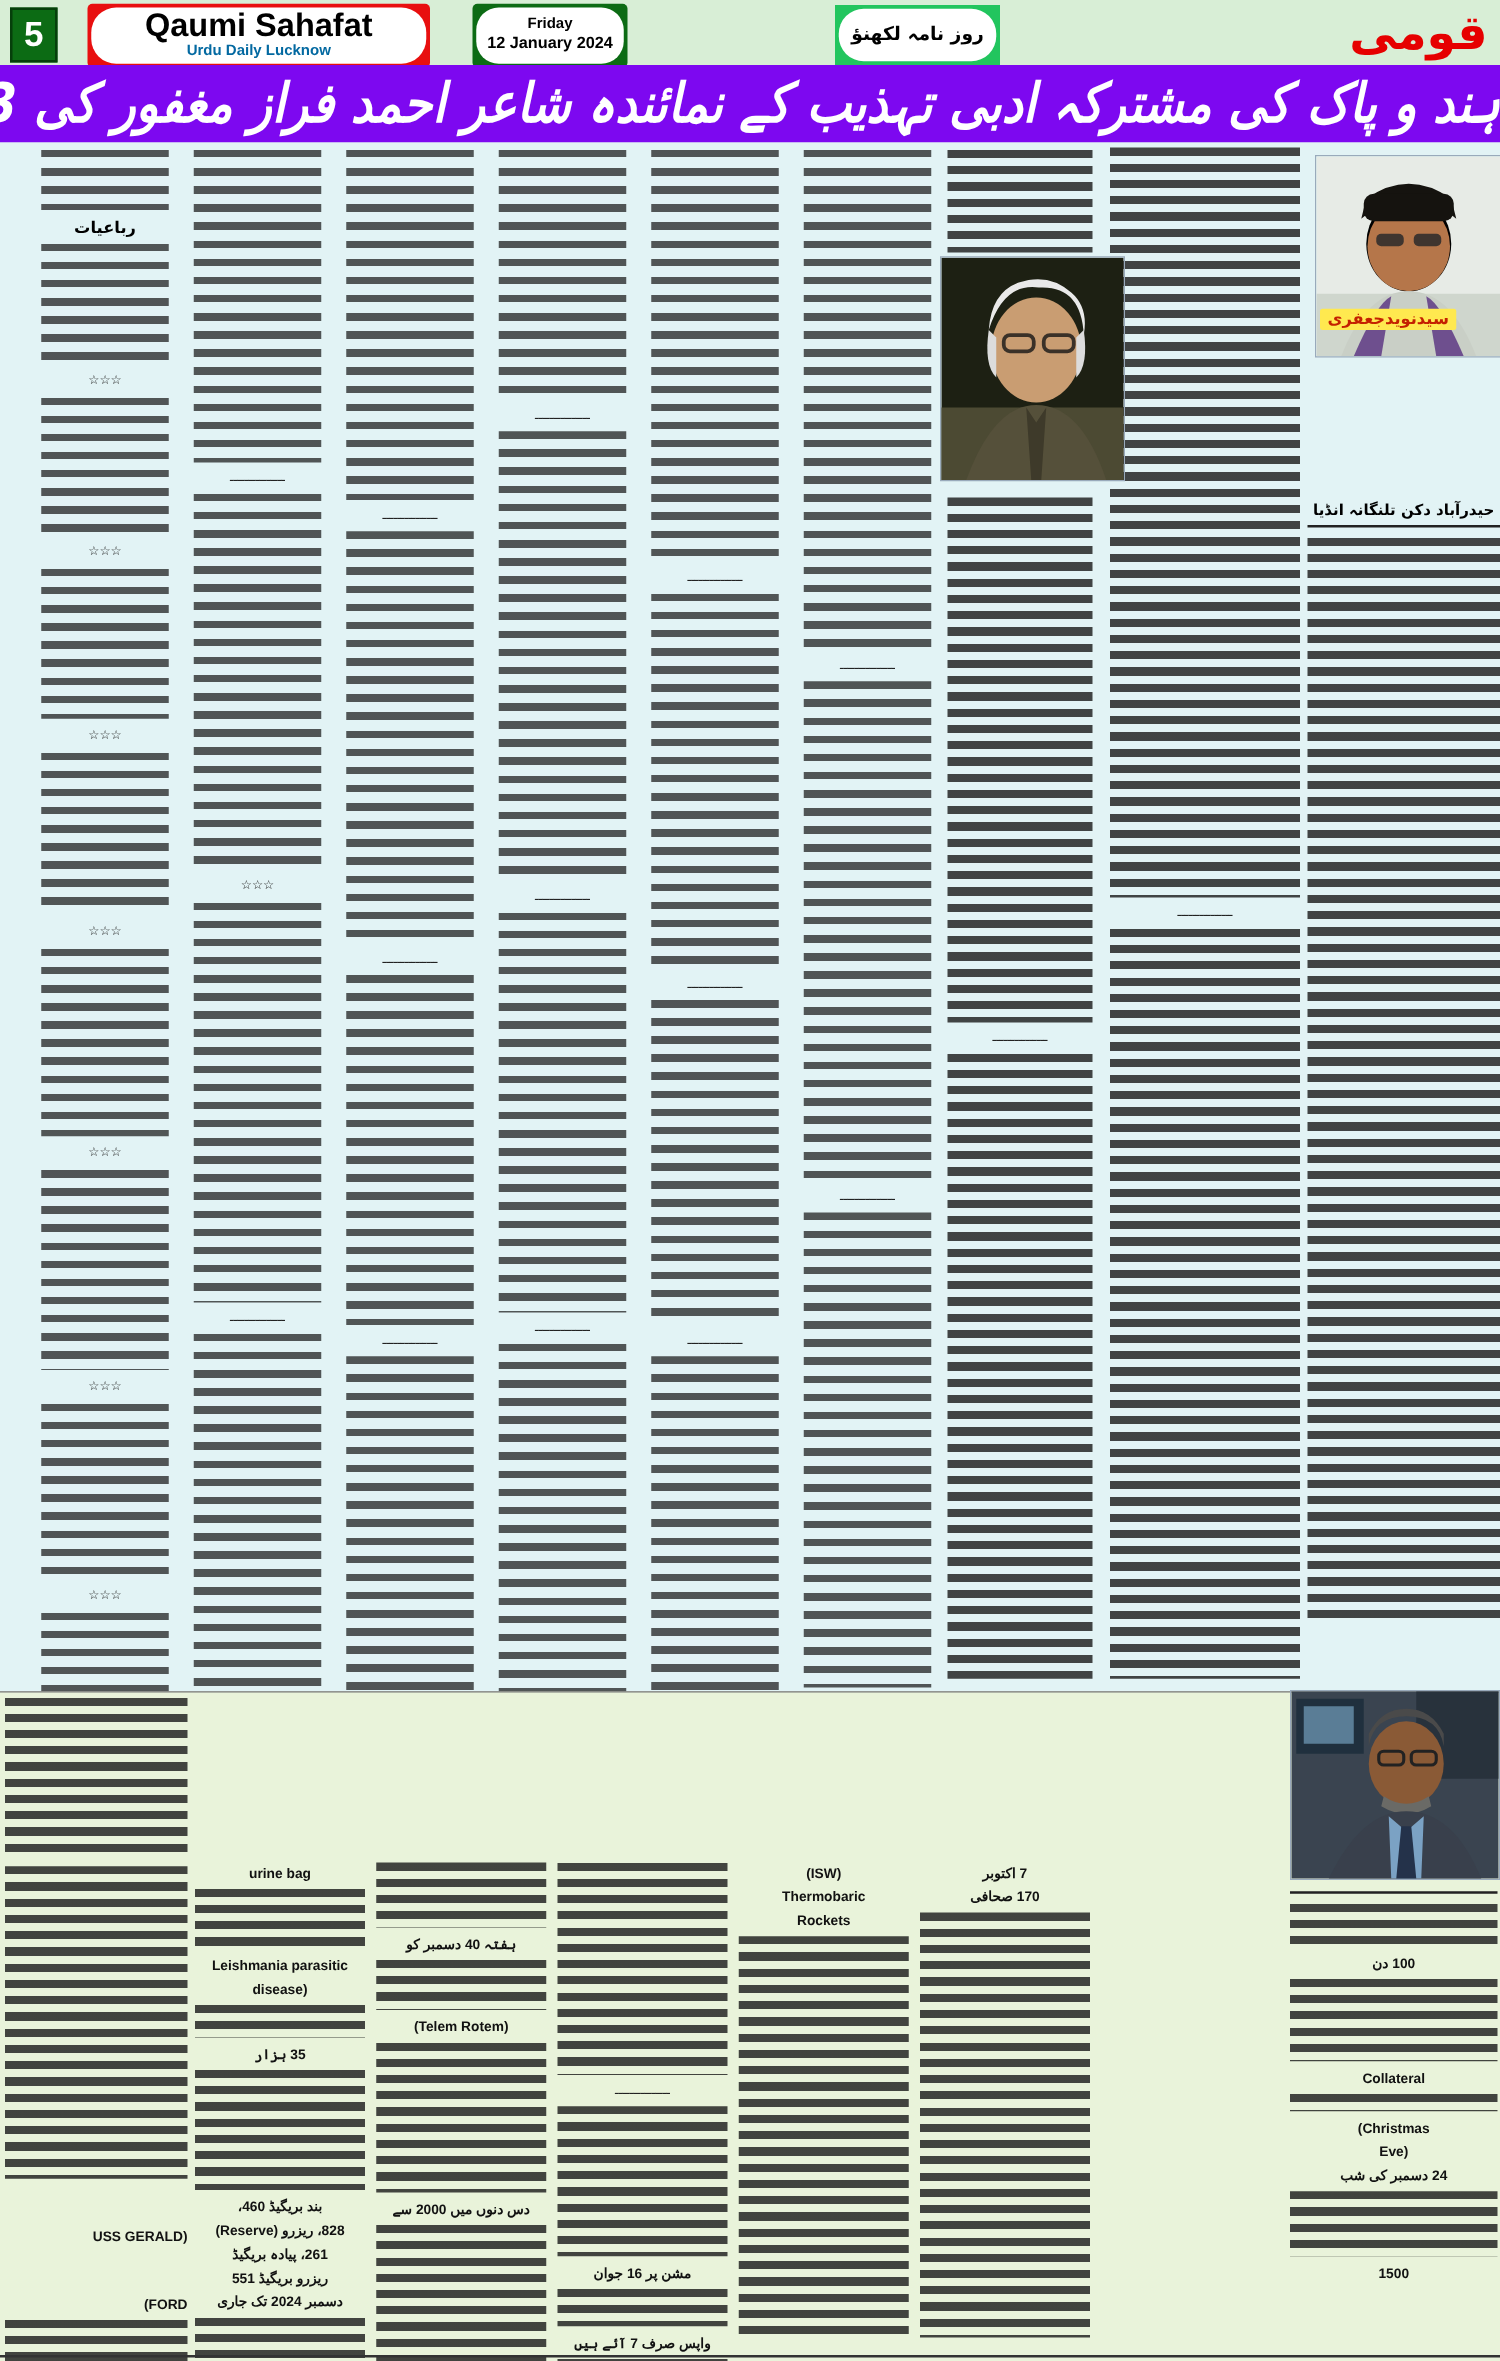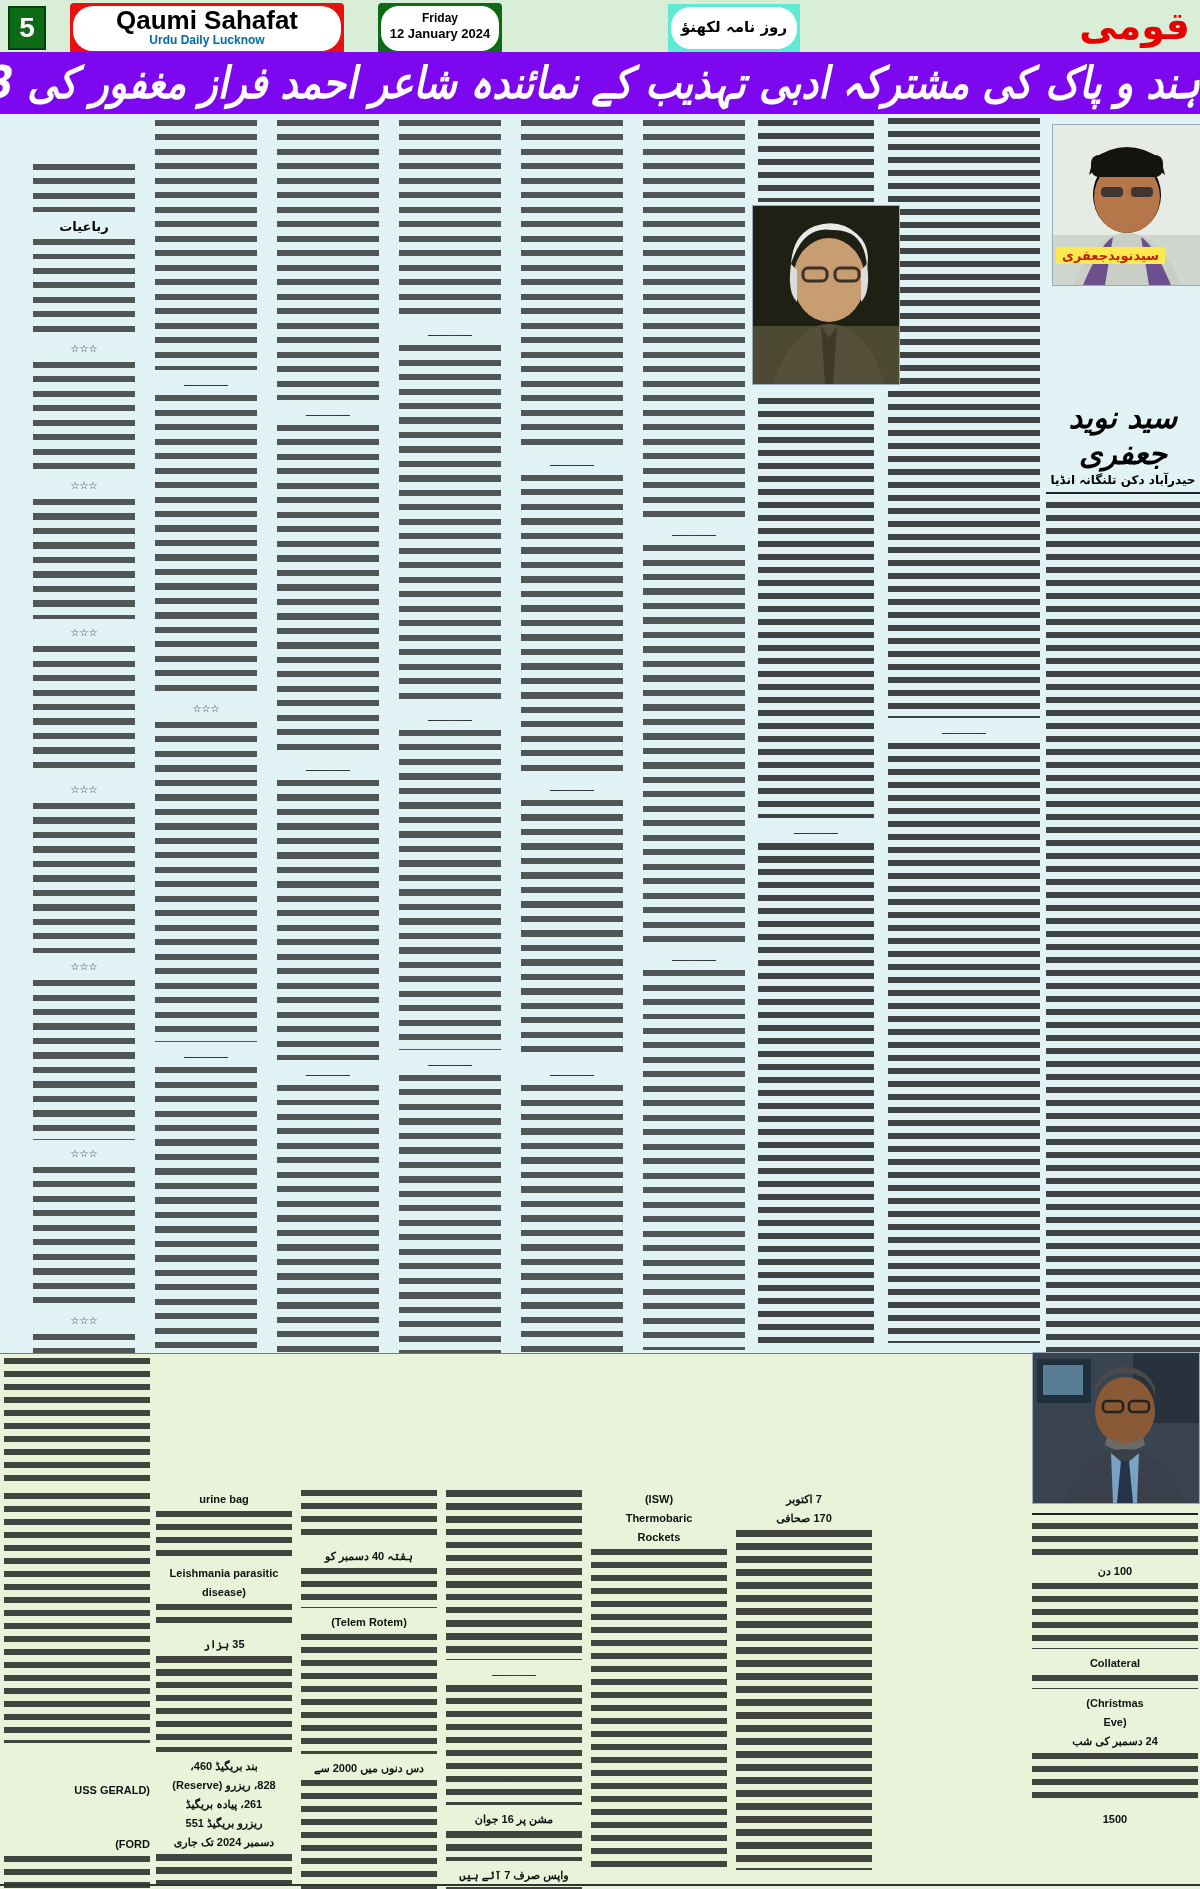--- a/index.html
+++ b/index.html
@@ -12,21 +12,21 @@
            font:700 28px "Liberation Sans",sans-serif;text-align:center;line-height:40px;
            border:2px solid #063f0b;}
   .mastbox{left:70px;top:3px;width:268px;height:45px;background:#e80f0f;border-radius:4px;padding:3px;}
   .mastinner{width:100%;height:100%;background:#fff;border-radius:20px;text-align:center;}
   .mast-title{font:700 26px "Liberation Sans",sans-serif;color:#000;line-height:28px;}
   .mast-sub{font:700 12px "Liberation Sans",sans-serif;color:#0369a1;line-height:13px;}
   .datebox{left:378px;top:3px;width:118px;height:45px;background:#0c6b14;border-radius:4px;padding:3px;}
   .dateinner{width:100%;height:100%;background:#fff;border-radius:18px;text-align:center;}
   .date-day{font:700 12px "Liberation Sans",sans-serif;line-height:16px;padding-top:4px;}
   .date-date{font:700 13px "Liberation Sans",sans-serif;line-height:15px;}
-  .ovalbox{left:668px;top:4px;width:126px;height:42px;background:#5eead4;padding:3px;}
+  .ovalbox{left:668px;top:4px;width:126px;height:42px;background:#22c55e;padding:3px;}
   .ovalinner{width:100%;height:100%;background:#fff;border-radius:20px;text-align:center;
              font:700 15px "DejaVu Sans",sans-serif;line-height:40px;direction:rtl;}
   .urdutitle{right:10px;top:2px;width:250px;text-align:right;color:#e60000;
              font:700 38px "DejaVu Sans",sans-serif;direction:rtl;line-height:48px;}
   
   .band{left:0;top:52px;width:1200px;height:62px;background:#7d08f0;color:#fff;
         text-align:center;direction:rtl;}
   .band-in{font:italic 700 38px "DejaVu Sans",sans-serif;line-height:62px;
            white-space:nowrap;transform:scaleY(1.15);}
   
@@ -79,21 +79,21 @@
     </div>
     <div class="abs urdutitle">قومی صحافت</div>
   </div>
 
   <div class="abs band">
     <div class="band-in">ہند و پاک کی مشترکہ ادبی تہذیب کے نمائندہ شاعر احمد فراز مغفور کی 93ویں ولادت پر خصوصی پیشکش</div>
   </div>
 
   <div class="abs mainarea">
 
-    <div class="col" style="left:26px;top:6px;height:1228px;margin-top:44px;">
+    <div class="col" style="left:26px;top:6px;height:1228px;">
       <div class="seg poem" style="height:48px;"></div>
       <div class="colhead">رباعیات</div>
       <div class="seg poem" style="height:96px;"></div>
       <div class="stars">☆☆☆</div>
       <div class="seg poem" style="height:110px;"></div>
       <div class="stars">☆☆☆</div>
       <div class="seg poem" style="height:120px;"></div>
       <div class="stars">☆☆☆</div>
       <div class="seg poem" style="height:130px;"></div>
       <div class="stars">☆☆☆</div>
@@ -163,21 +163,20 @@
     </div>
 
     <div class="col" style="left:888px;top:4px;width:152px;height:1232px;">
       <div class="seg tx" style="height:600px;"></div>
       <div class="dash">ـــــــــــــــ</div>
       <div class="seg tx" style="height:600px;"></div>
     </div>
 
     <div class="col" style="left:1046px;top:4px;width:154px;">
       <div style="height:282px;"></div>
-      <div class="byline">سید نوید جعفری</div>
       <div class="byloc">حیدرآباد دکن تلنگانہ انڈیا</div>
       <div class="seg tx" style="height:870px;margin-top:8px;"></div>
     </div>
   </div>
 
   <div class="photo" style="left:1052px;top:124px;width:148px;height:160px;">
     <svg width="148" height="160" viewBox="0 0 148 160">
       <rect width="148" height="160" fill="#e7ebe6"></rect>
       <rect x="0" y="110" width="148" height="50" fill="#cfd6cd"></rect>
       <ellipse cx="74" cy="70" rx="34" ry="38" fill="#b5severe"></ellipse>

